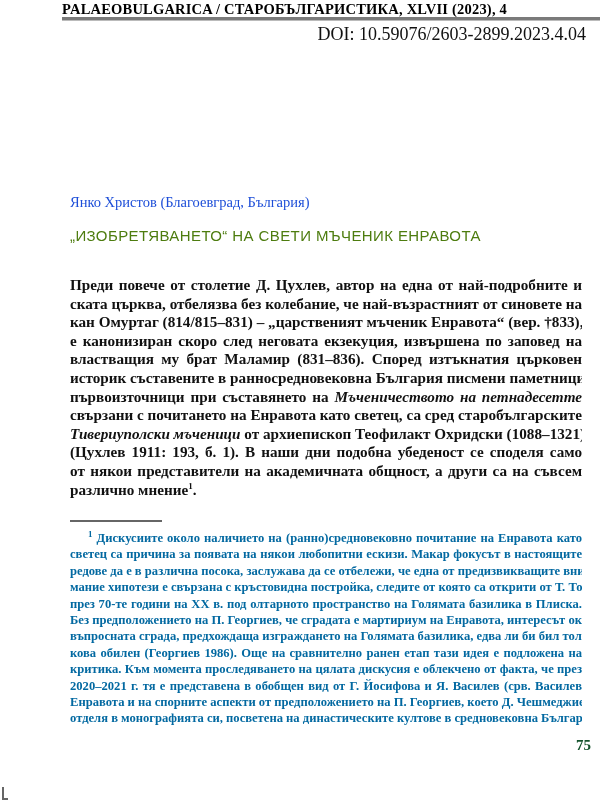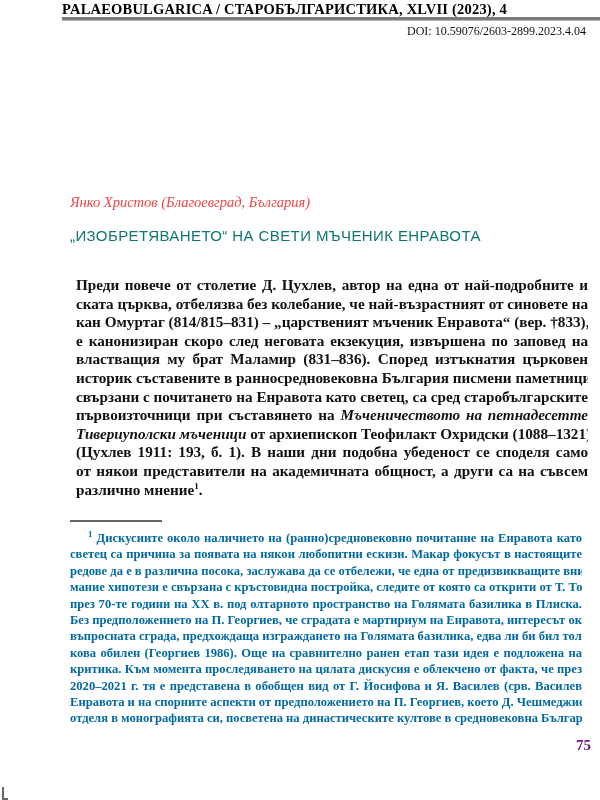--- a/index.html
+++ b/index.html
@@ -12,53 +12,53 @@
       font-family: "Liberation Serif", serif; font-weight: bold;
       font-size: 14.5px; letter-spacing: 0.2px; color: #000000;
       line-height: 18px; white-space: nowrap;
     }
     .head-rule {
       position: absolute; left: 62px; top: 17px; width: 538px; height: 3px;
       background: #7a7a7a; border-bottom: 1px solid #bbb;
     }
     .doi {
       position: absolute; right: 14px; top: 24px;
-      font-size: 12px; color: #111; white-space: nowrap;
+      font-size: 18px; color: #111; white-space: nowrap;
     }
     .author {
       position: absolute; left: 70px; top: 194px;
-      font-style: italic; font-size: 14.5px; color: #ef4444;
+      font-size: 14.5px; color: #1d4ed8;
     }
     .title {
       position: absolute; left: 70px; top: 227px;
       font-family: "Liberation Sans", sans-serif; font-size: 15px;
-      letter-spacing: 0.4px; color: #0f766e; white-space: nowrap;
+      letter-spacing: 0.4px; color: #4d7c0f; white-space: nowrap;
     }
     .body-text {
       position: absolute; left: 70px; top: 276px; width: 512px;
       font-size: 15.2px; line-height: 18.6px; text-align: justify;
-      text-indent: 0; color: #111; font-weight: bold; margin-left: 6px;
+      text-indent: 0; color: #111; font-weight: bold;
     }
     .body-text .line { display: block; text-align: justify; text-align-last: justify; white-space: nowrap; overflow: hidden; }
     .body-text .line.last { text-align-last: left; }
     .body-text i { font-style: italic; }
     sup { font-size: 9px; vertical-align: super; line-height: 0; }
     .fn-rule {
       position: absolute; left: 70px; top: 520px; width: 92px; height: 2px;
       background: #666;
     }
     .footnote {
       position: absolute; left: 70px; top: 530px; width: 512px;
       font-size: 12.6px; line-height: 16.4px; color: #0369a1; font-weight: bold;
     }
     .footnote .line { display: block; text-align: justify; text-align-last: justify; white-space: nowrap; overflow: hidden; }
     .footnote .line.first { padding-left: 18px; }
     .page-number {
       position: absolute; left: 576px; top: 737px;
-      font-size: 15px; font-weight: bold; color: #701a75;
+      font-size: 15px; font-weight: bold; color: #14532d;
     }
     .corner-mark {
       position: absolute; left: 2px; top: 787px; width: 4px; height: 11px;
       border-left: 2px solid #666; border-bottom: 2px solid #666;
     }
   </style>
 </head>
 <body>
 
 <div class="running-head">PALAEOBULGARICA / СТАРОБЪЛГАРИСТИКА, XLVII (2023), 4</div>
@@ -68,22 +68,22 @@
 <div class="author">Янко Христов (Благоевград, България)</div>
 <div class="title">„ИЗОБРЕТЯВАНЕТО“ НА СВЕТИ МЪЧЕНИК ЕНРАВОТА</div>
 
 <div class="body-text">
   <span class="line">Преди повече от столетие Д. Цухлев, автор на една от най-подробните и</span>
   <span class="line">ската църква, отбелязва без колебание, че най-възрастният от синовете на</span>
   <span class="line">кан Омуртаг (814/815–831) – „царственият мъченик Енравота“ (вер. †833),</span>
   <span class="line">е канонизиран скоро след неговата екзекуция, извършена по заповед на</span>
   <span class="line">властващия му брат Маламир (831–836). Според изтъкнатия църковен</span>
   <span class="line">историк съставените в ранносредновековна България писмени паметници,</span>
+  <span class="line"><span>първоизточници при съставянето на</span> <i>Мъченичеството на петнадесетте</i></span>
   <span class="line">свързани с почитането на Енравота като светец, са сред старобългарските</span>
-  <span class="line"><span>първоизточници при съставянето на</span> <i>Мъченичеството на петнадесетте</i></span>
   <span class="line"><i>Тивериуполски мъченици</i><span> от архиепископ Теофилакт Охридски (1088–1321)</span></span>
   <span class="line">(Цухлев 1911: 193, б. 1). В наши дни подобна убеденост се споделя само</span>
   <span class="line">от някои представители на академичната общност, а други са на съвсем</span>
   <span class="line last"><span>различно мнение</span><sup>1</sup><span>.</span></span>
 </div>
 
 <div class="fn-rule"></div>
 
 <div class="footnote">
   <span class="line first"><sup>1</sup> <span>Дискусиите около наличието на (ранно)средновековно почитание на Енравота като</span></span>

